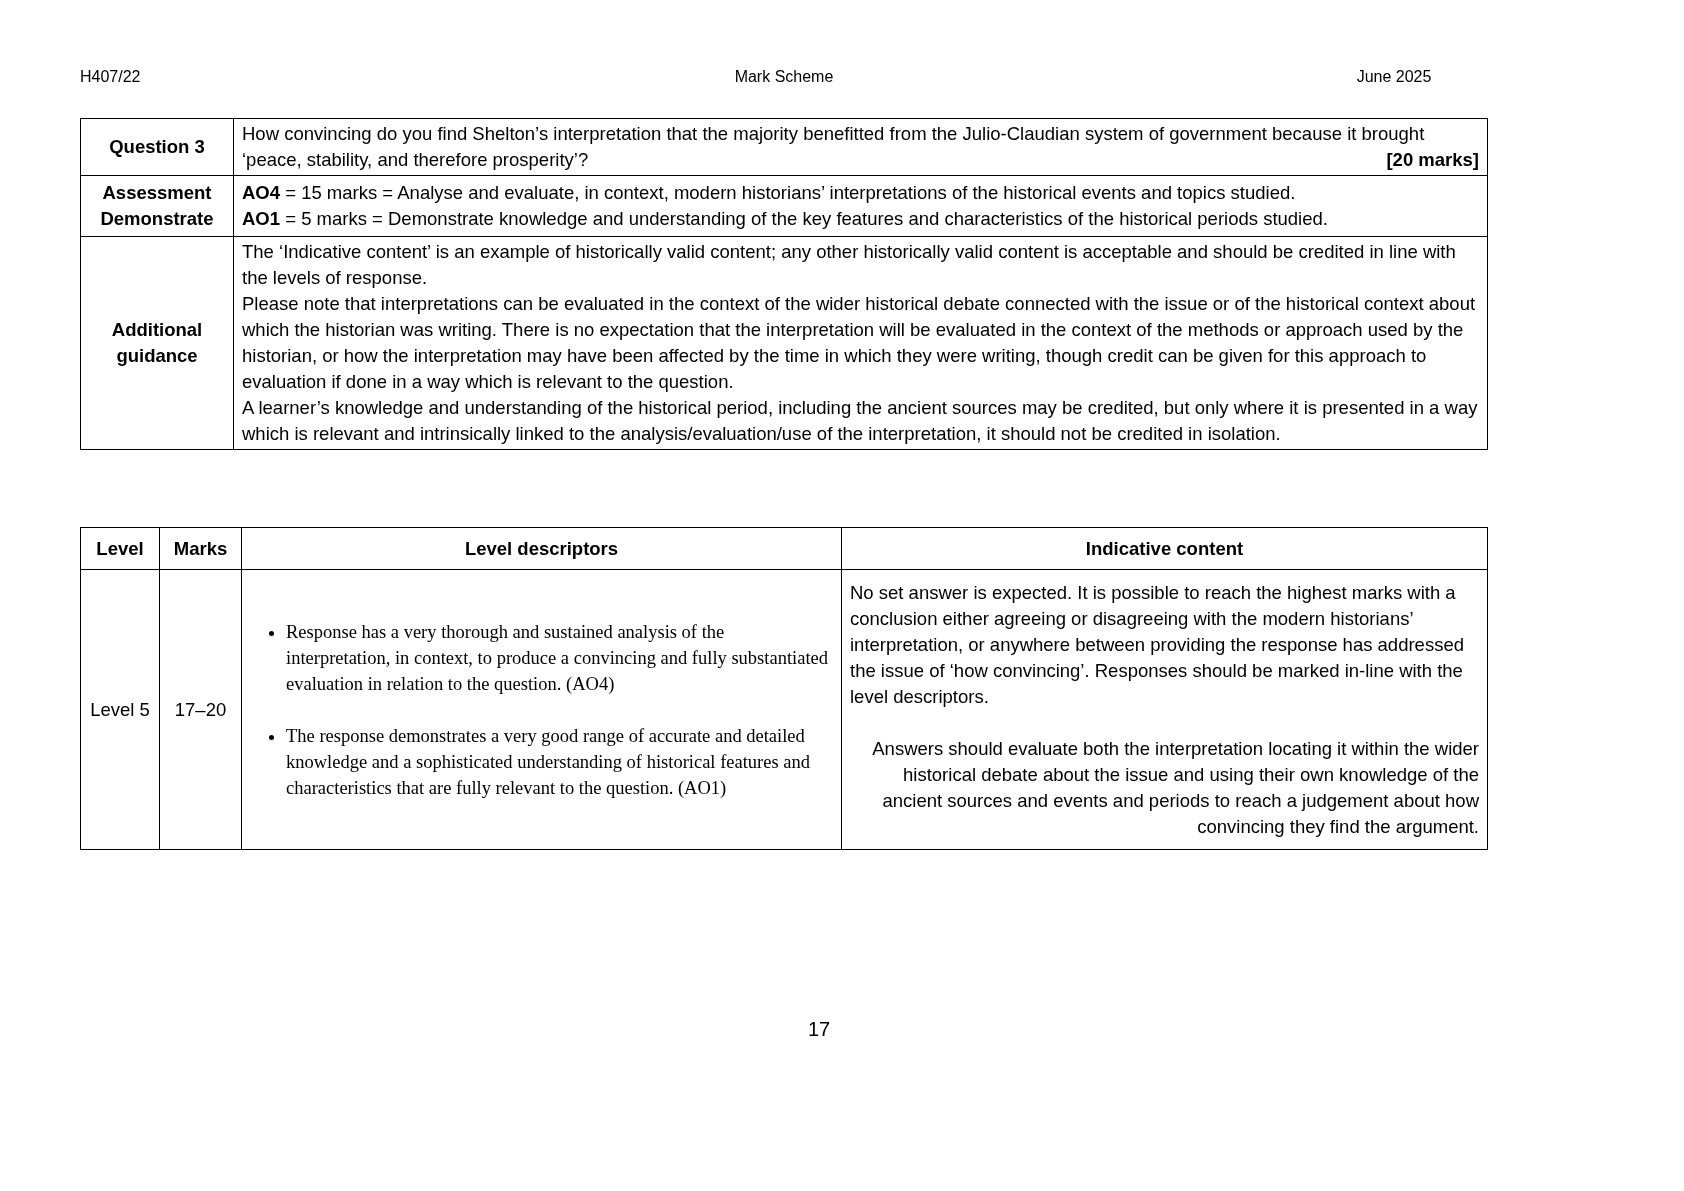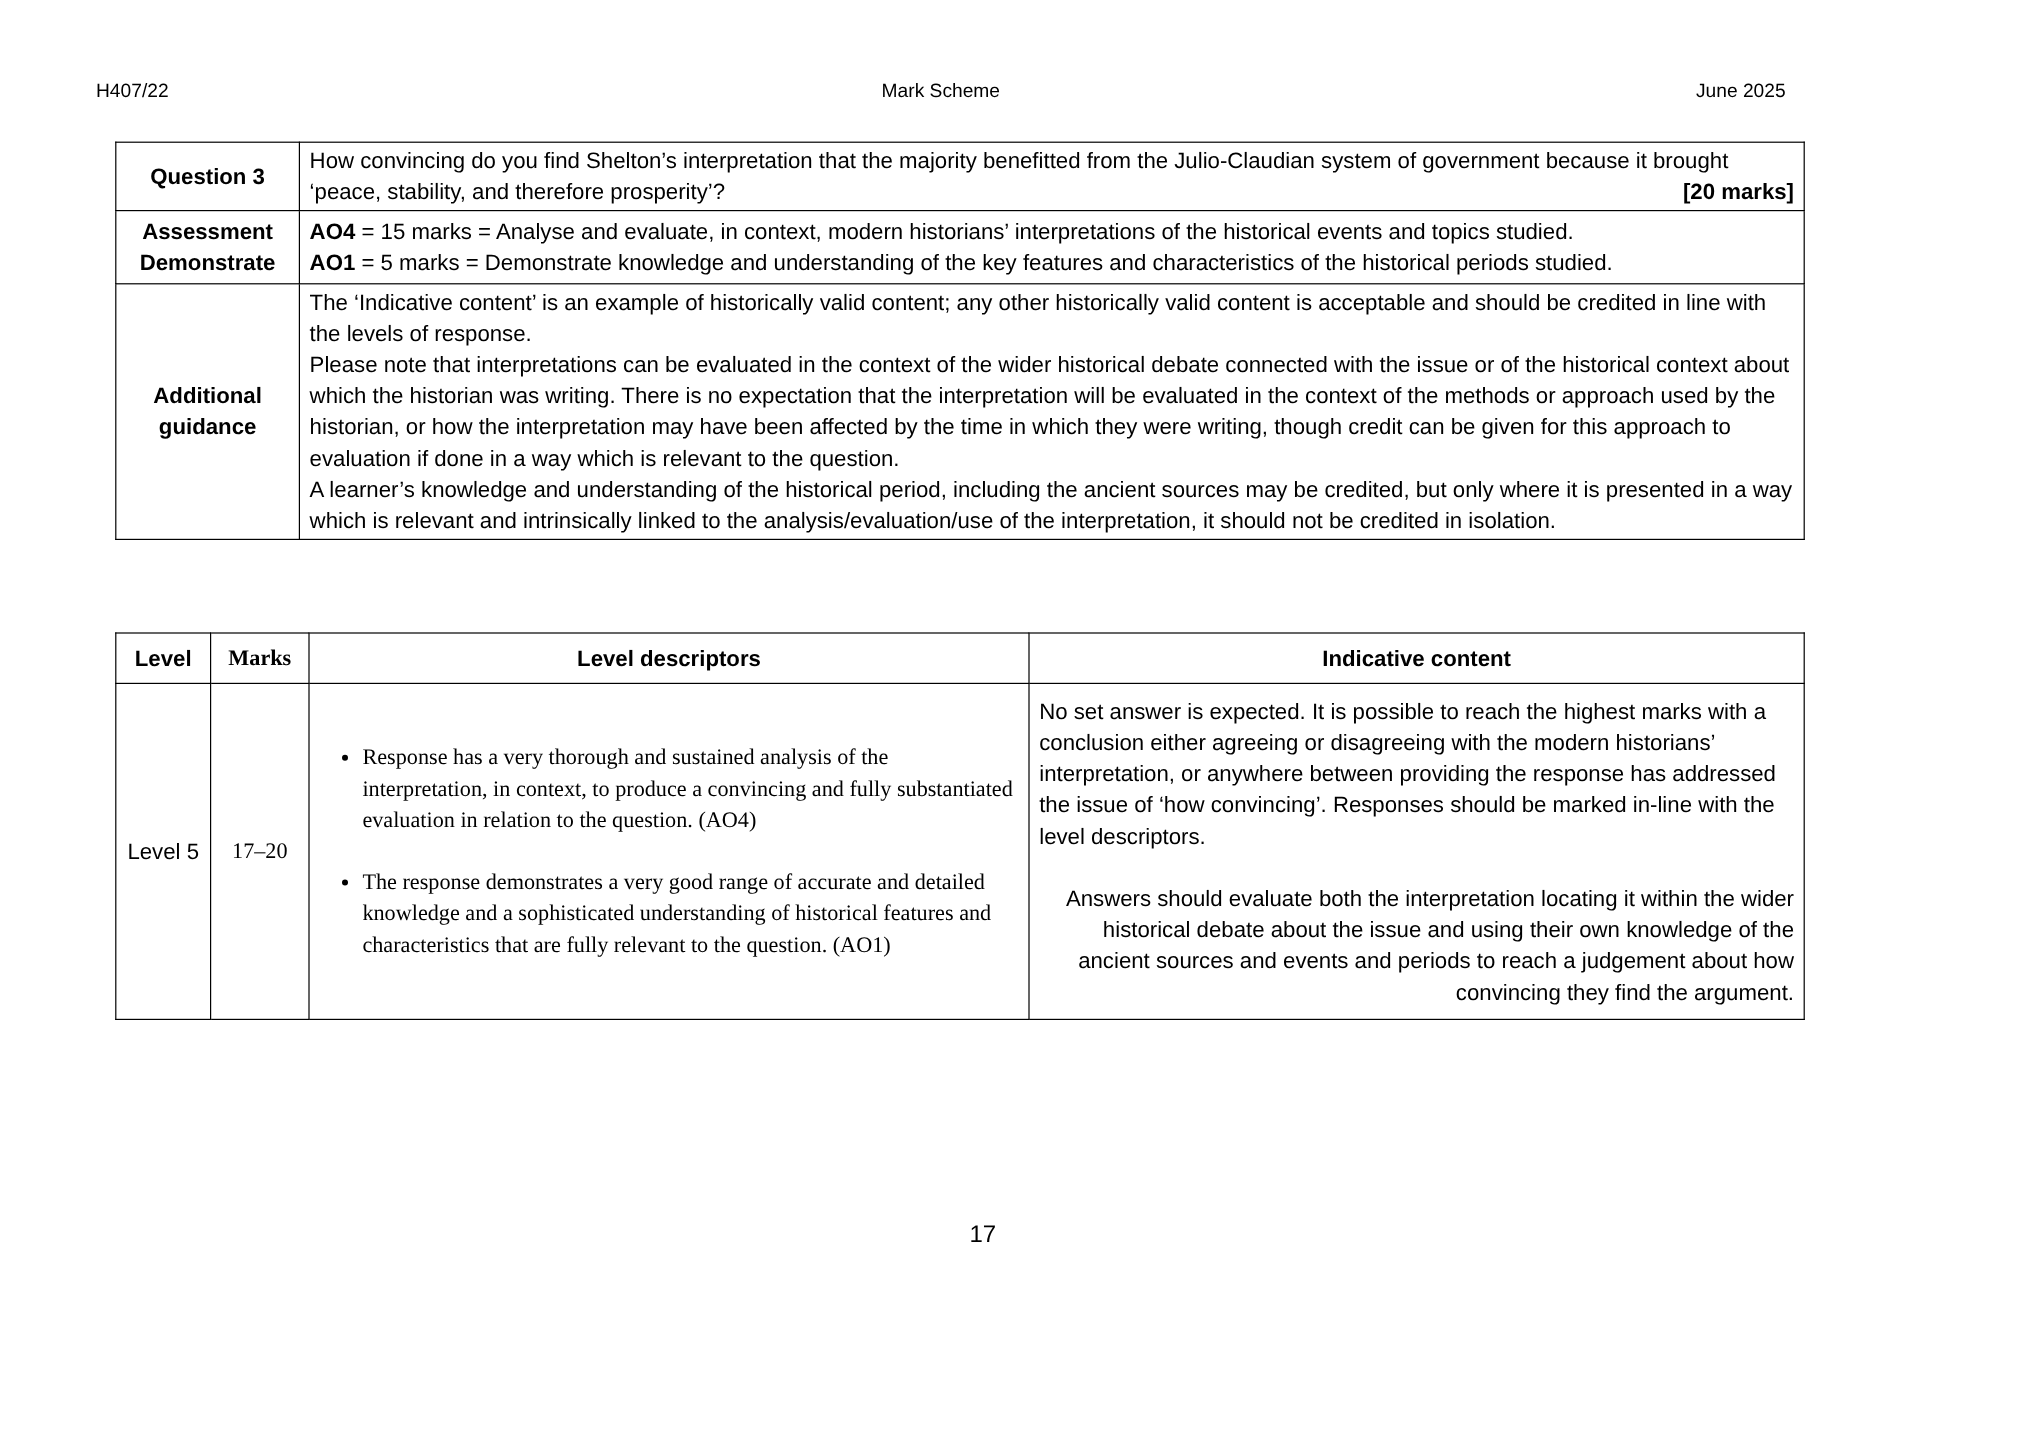--- a/index.html
+++ b/index.html
@@ -1,35 +1,35 @@
 <!DOCTYPE html>
 <html><head>
 <meta charset="utf-8">
 <style>
   html, body { margin: 0; padding: 0; background: #ffffff; }
   body { width: 1684px; height: 1191px; position: relative; overflow: hidden;
          font-family: "Liberation Sans", "DejaVu Sans", sans-serif; color: #000; }
   .hdr { position: absolute; top: 68px; font-size: 16px; }
   .hdr.left { left: 80px; }
   .hdr.center { left: 0; width: 1568px; text-align: center; }
-  .hdr.right { left: 1300px; width: 188px; text-align: right; }
+  .hdr.right { left: 1300px; width: 188px; text-align: center; }
 
-  table { border-collapse: collapse; position: absolute; left: 96px; width: 1408px; }
+  table { border-collapse: collapse; position: absolute; left: 80px; width: 1408px; }
   td, th { border: 1.5px solid #000; font-size: 18.5px; line-height: 26px; vertical-align: middle; }
   #q-table { top: 118px; }
   #q-table td.label { width: 140px; text-align: center; font-weight: bold; padding: 4px 6px; }
   #q-table td.body { padding: 2px 8px; }
   .marks { float: right; font-weight: bold; }
   .p { margin: 0; }
 
   #l-table { top: 527px; }
   #l-table th { font-weight: bold; text-align: center; height: 41px; padding: 0 6px; }
   #l-table td { padding: 4px 8px; }
   .c-level { width: 62px; text-align: center; }
-  .c-marks { width: 65px; text-align: center; font-family: Liberation Serif, serif; }
+  .c-marks { width: 65px; text-align: center; }
   .c-desc { width: 583px; }
   ul.desc { margin: 0; padding-left: 36px; list-style: disc; }
   ul.desc li { margin: 0 0 26px 0; padding-left: 0; font-family: Liberation Serif, serif; }
   ul.desc li:last-child { margin-bottom: 0; }
   .ind p { margin: 0; }
   .ind p + p { margin-top: 26px; text-align: right; }
 
   .pagenum { position: absolute; top: 1018px; left: 0; width: 1568px; text-align: center; font-size: 20px; padding-left: 35px; }
 </style>
 </head>

